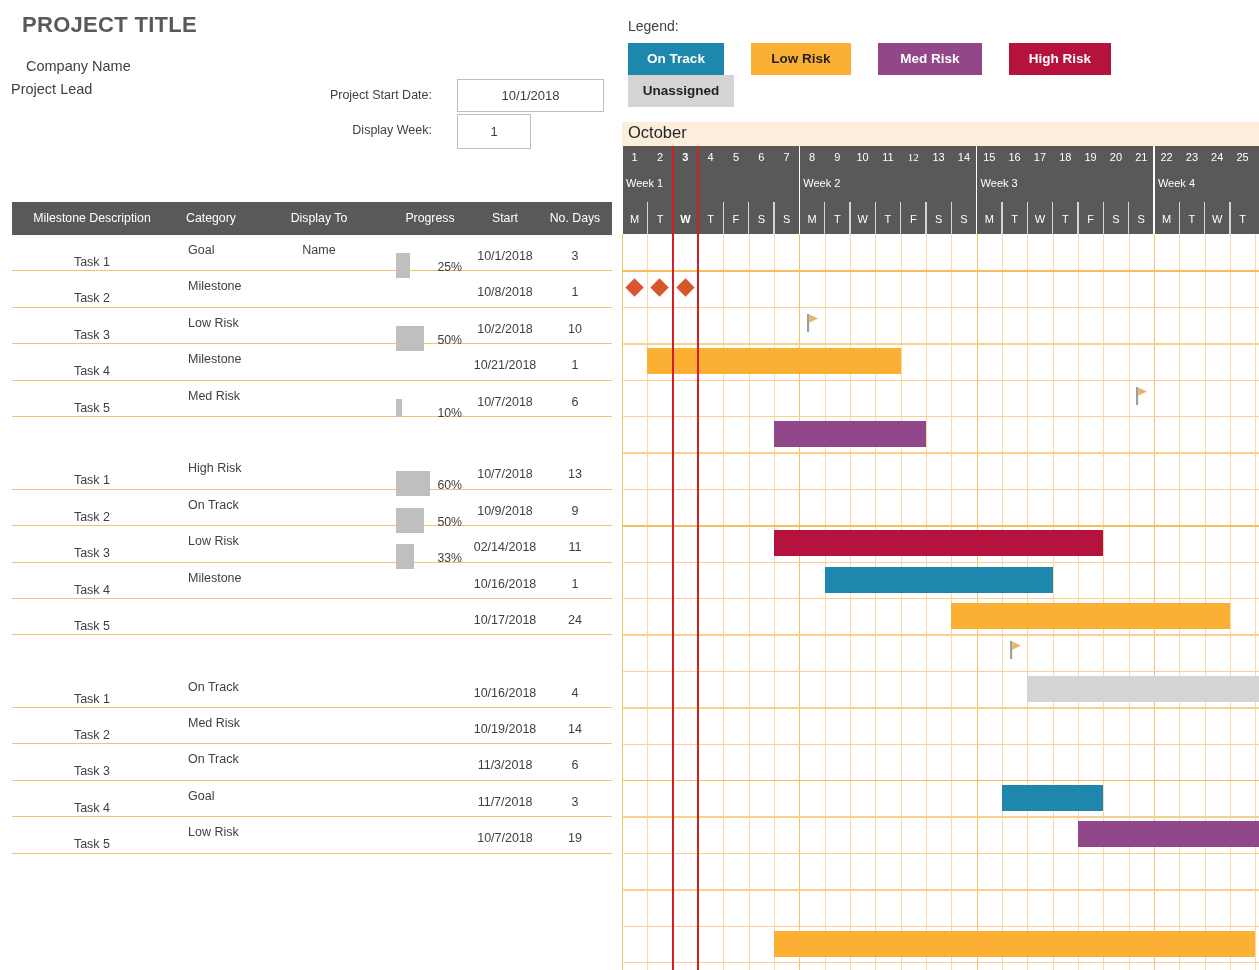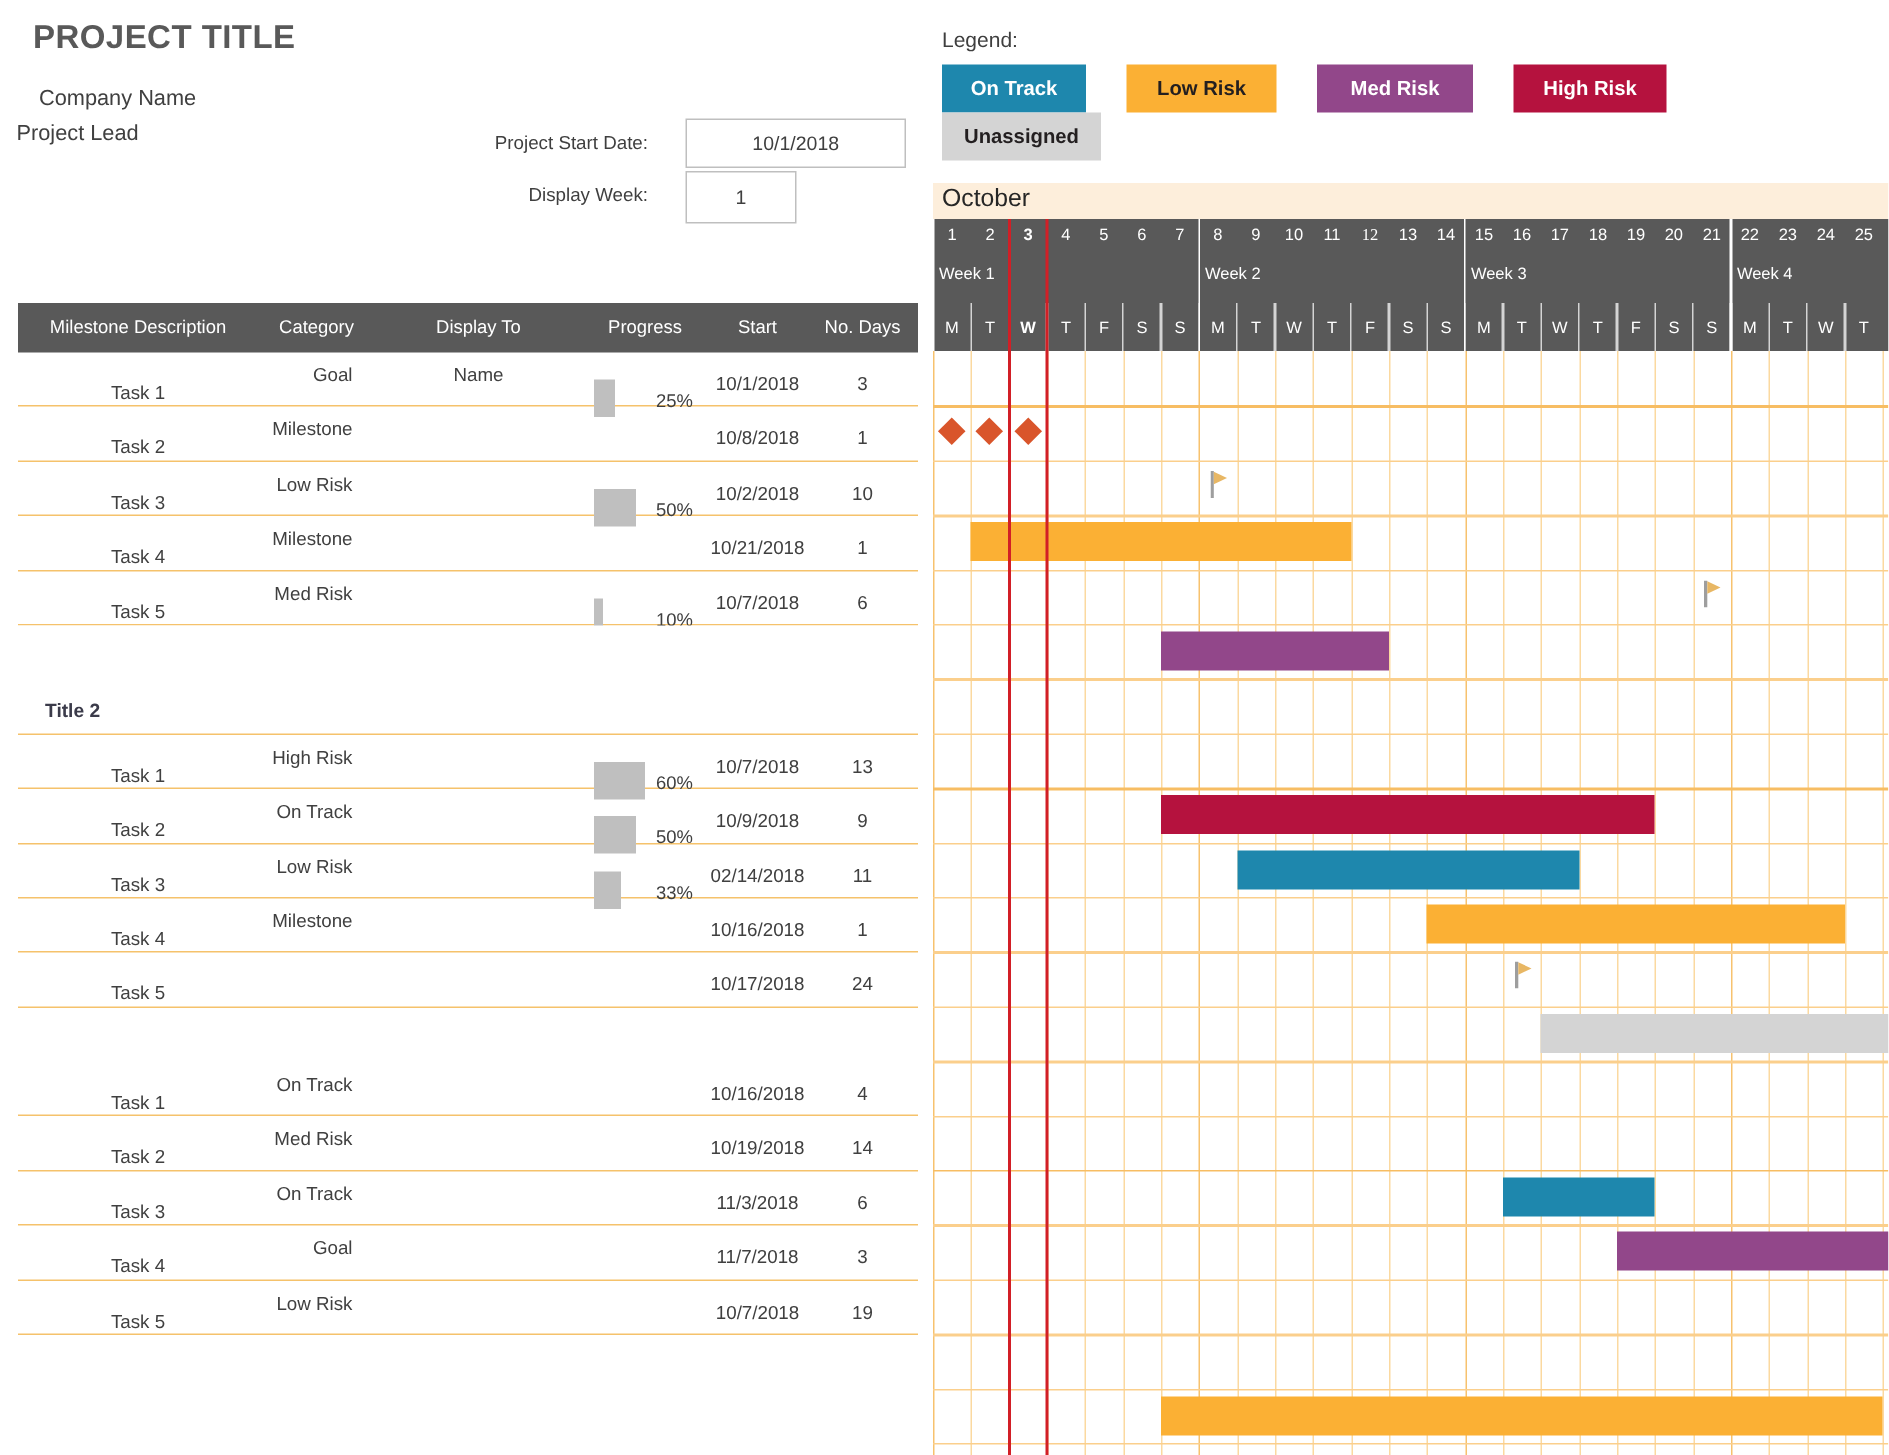--- a/index.html
+++ b/index.html
@@ -67,21 +67,21 @@
     border-bottom: 1.6px solid #f5c26b;
   }
   .row.group { border-bottom: 1.6px solid #f5c26b; }
   .row.spacer { border-bottom: none; background:#fff; }
 
   .cell { position: absolute; font-size: 12.5px; color: #404040; }
   .c-group {
     left: 18px; top: 13px; font-weight: bold; font-size: 12.8px; color: #3b3b4a;
   }
   .c-task  { left: 0px;   width: 160px; top: 20px; text-align: center; }
-  .c-cat   { left: 145px; width: 78px;  top: 8px;  text-align: right; }
+  .c-cat   { left: 176px; width: 78px;  top: 8px;  text-align: left; }
   .c-asgn  { left: 238px; width: 138px; top: 8px;  text-align: center; }
   .c-start { left: 460px; width: 66px;  top: 14px; text-align: center; }
   .c-days  { left: 526px; width: 74px;  top: 14px; text-align: center; }
 
   .prog-wrap { position: absolute; left: 376px; top: 12px; width: 84px; height: 36.4px; }
   .prog-bar {
     position: absolute; left: 8px; top: 6px; height: 25px;
     background: #bfbfbf;
   }
   .prog-txt {
@@ -237,23 +237,20 @@
           <div class="cell c-cat">Med Risk</div>
           <div class="cell c-asgn"></div>
           <div class="prog-wrap">
             <div class="prog-bar" style="width: 5.6px;"></div>
             <div class="prog-txt">10%</div>
           </div>
           <div class="cell c-start">10/7/2018</div>
           <div class="cell c-days">6</div>
         </div>
         <div class="row spacer"></div>
-        <div class="row group">
-          <div class="cell c-group">Title 2</div>
-        </div>
         <div class="row">
           <div class="cell c-task">Task 1</div>
           <div class="cell c-cat">High Risk</div>
           <div class="cell c-asgn"></div>
           <div class="prog-wrap">
             <div class="prog-bar" style="width: 33.6px;"></div>
             <div class="prog-txt">60%</div>
           </div>
           <div class="cell c-start">10/7/2018</div>
           <div class="cell c-days">13</div>

